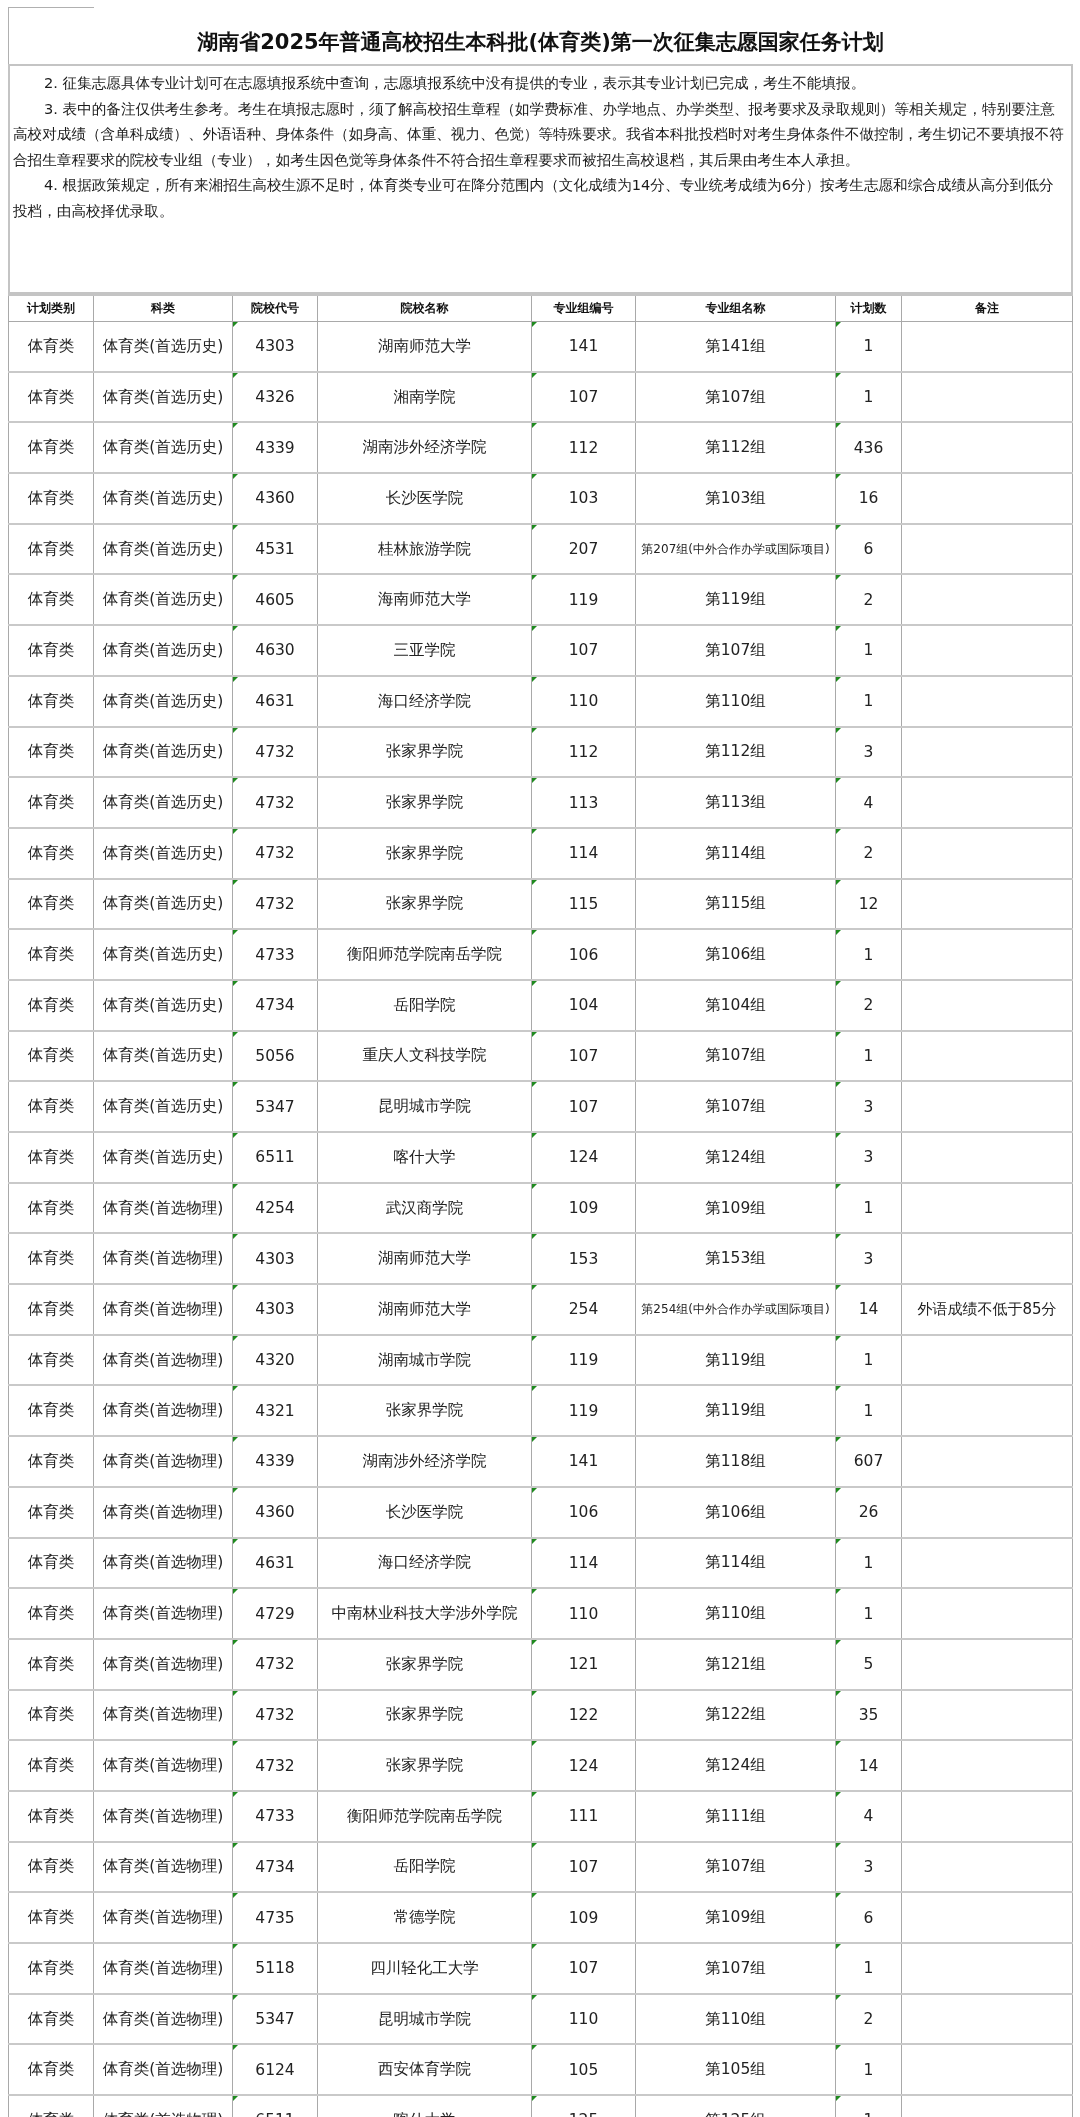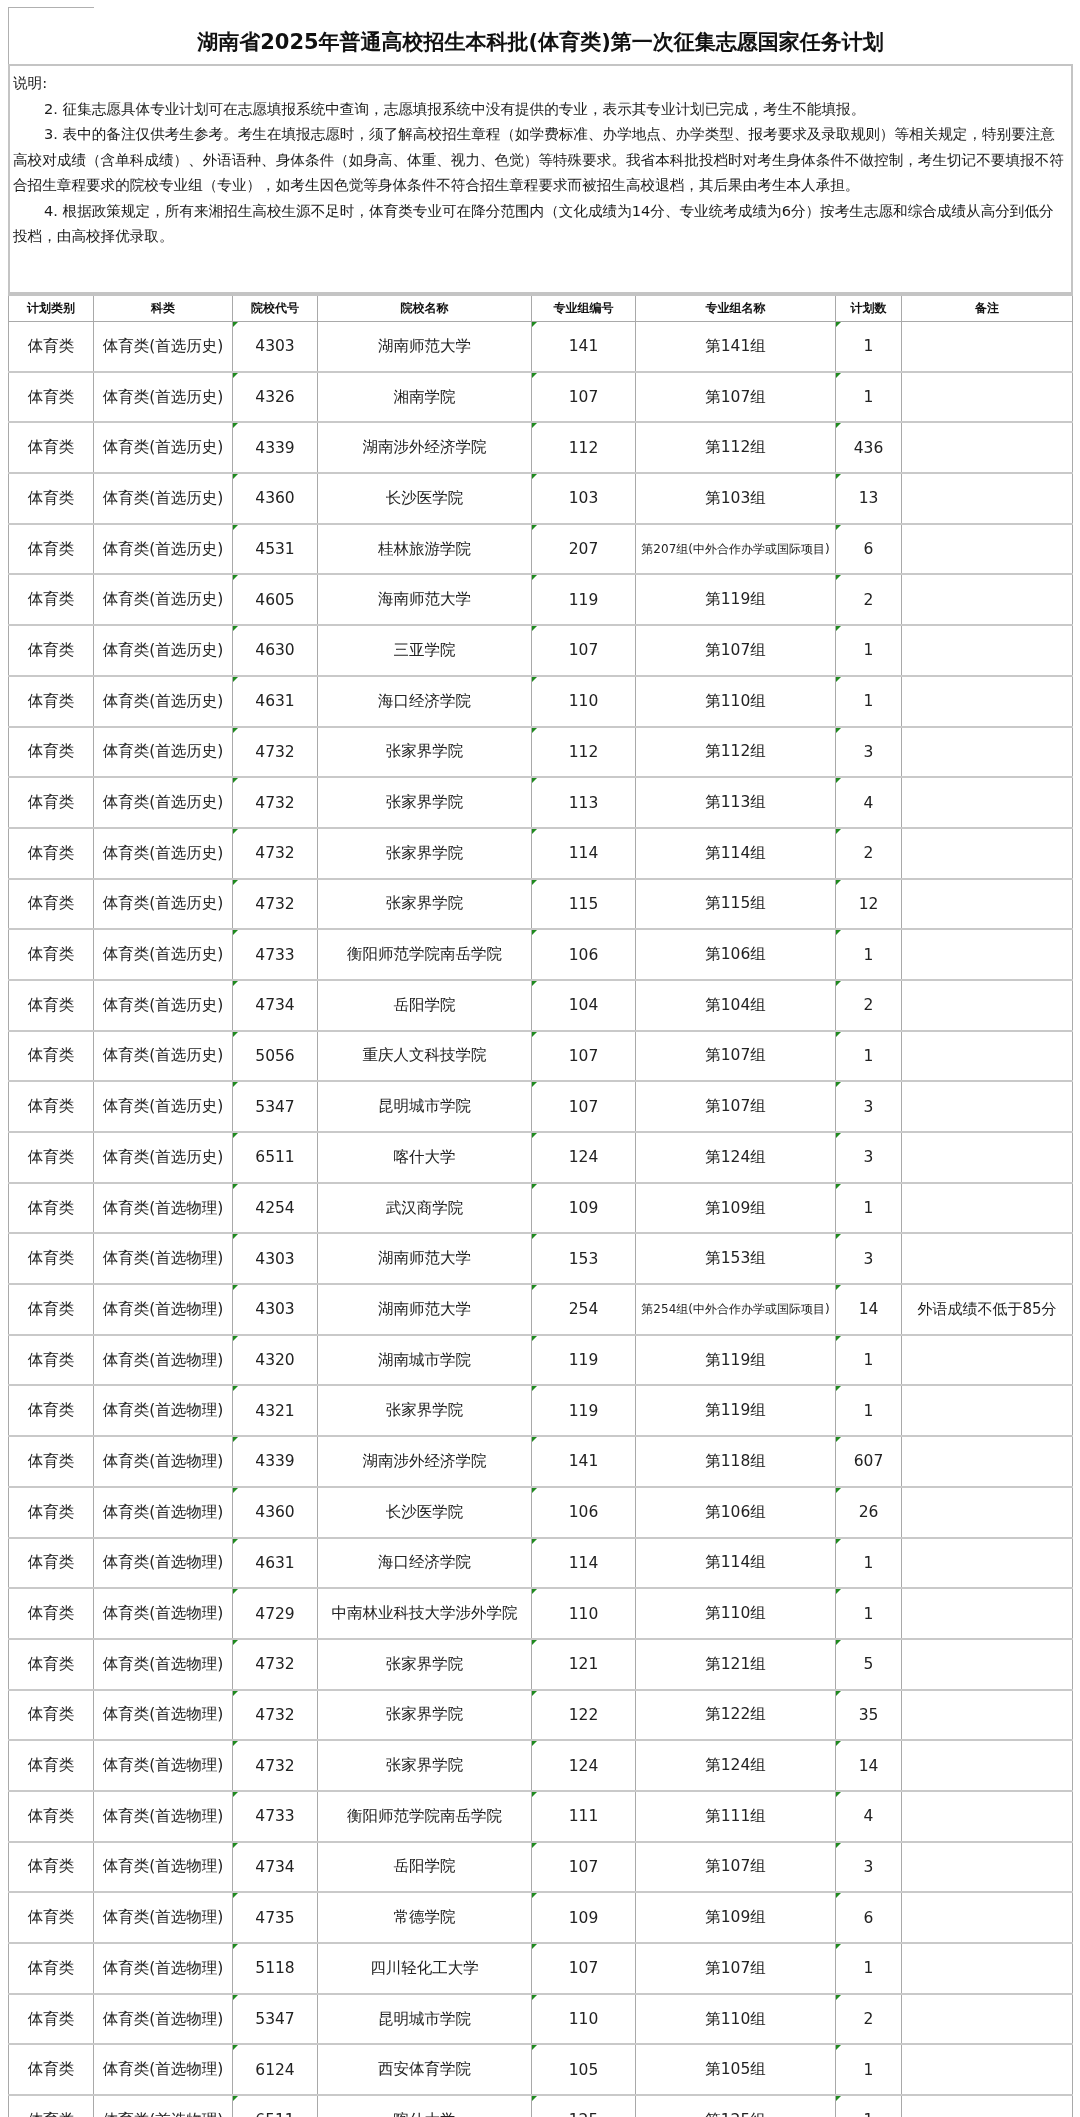--- a/index.html
+++ b/index.html
@@ -46,21 +46,20 @@
 </head>
 <body>
 
 <div class="corner-line"></div>
 
 <div class="title-box">
   <div class="title">湖南省2025年普通高校招生本科批(体育类)第一次征集志愿国家任务计划</div>
 </div>
 
 <div class="notes">
-  <p>说明:</p>
   <p class="indent">2. 征集志愿具体专业计划可在志愿填报系统中查询，志愿填报系统中没有提供的专业，表示其专业计划已完成，考生不能填报。</p>
   <p class="indent">3. 表中的备注仅供考生参考。考生在填报志愿时，须了解高校招生章程（如学费标准、办学地点、办学类型、报考要求及录取规则）等相关规定，特别要注意高校对成绩（含单科成绩）、外语语种、身体条件（如身高、体重、视力、色觉）等特殊要求。我省本科批投档时对考生身体条件不做控制，考生切记不要填报不符合招生章程要求的院校专业组（专业），如考生因色觉等身体条件不符合招生章程要求而被招生高校退档，其后果由考生本人承担。</p>
   <p class="indent">4. 根据政策规定，所有来湘招生高校生源不足时，体育类专业可在降分范围内（文化成绩为14分、专业统考成绩为6分）按考生志愿和综合成绩从高分到低分投档，由高校择优录取。</p>
 </div>
 
 <table class="plan">
   <colgroup>
     <col style="width:85px">
     <col style="width:139px">
     <col style="width:85px">
@@ -113,21 +112,21 @@
         <td><span class="tri"></span><span>436</span></td>
         <td class="note"><span></span></td>
       </tr>
       <tr class="row">
         <td><span>体育类</span></td>
         <td><span>体育类(首选历史)</span></td>
         <td><span class="tri"></span><span>4360</span></td>
         <td><span>长沙医学院</span></td>
         <td><span class="tri"></span><span>103</span></td>
         <td><span>第103组</span></td>
-        <td><span class="tri"></span><span>13</span></td>
+        <td><span class="tri"></span><span>16</span></td>
         <td class="note"><span></span></td>
       </tr>
       <tr class="row">
         <td><span>体育类</span></td>
         <td><span>体育类(首选历史)</span></td>
         <td><span class="tri"></span><span>4531</span></td>
         <td><span>桂林旅游学院</span></td>
         <td><span class="tri"></span><span>207</span></td>
         <td class="wrap"><span>第207组(中外合作办学或国际项目)</span></td>
         <td><span class="tri"></span><span>6</span></td>

